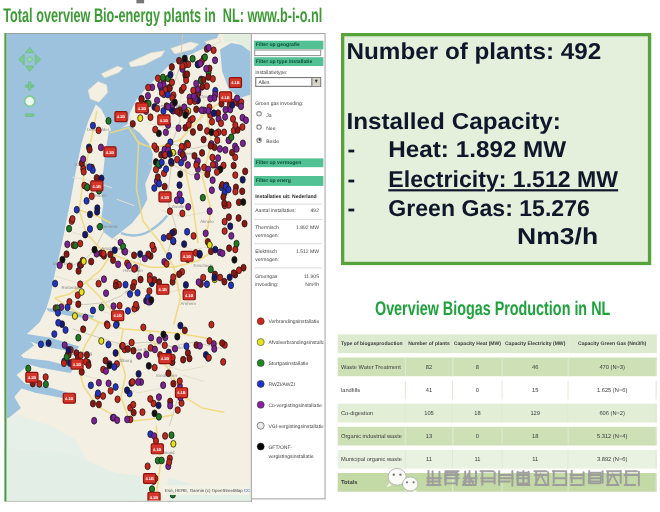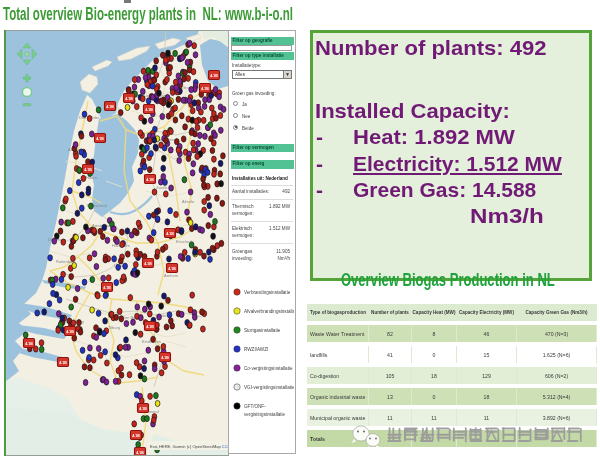--- a/index.html
+++ b/index.html
@@ -5,21 +5,21 @@
 body { font-family:"Liberation Sans", sans-serif; background:#fff; position:relative; overflow:hidden; }
 .abs { position:absolute; }
 #title { left:3px; top:4px; font-size:18px; font-weight:bold; color:#3c9b35; white-space:nowrap; transform:scaleX(0.64); transform-origin:left; }
 #greenline { left:4px; top:30px; width:2px; height:426px; background:#4d9b45; }
 #map { left:6px; top:30px; width:223px; height:426px; filter:blur(0.25px); border:1px solid #97a097; border-left:none; overflow:hidden; }
 #panel { left:228px; top:30px; width:68px; height:424px; background:#fff; border:1px solid #a8a8a8; font-size:4.6px; color:#333; }
 .ph { position:absolute; left:1.5px; width:63px; height:7.5px; background:#52c294; color:#0b4d36; font-weight:bold; font-size:4.6px; padding:1.3px 0 0 2px; }
 .plbl { position:absolute; left:3px; color:#444; }
 .pval { position:absolute; right:5px; color:#444; }
 .psep { position:absolute; left:2px; width:62px; border-top:1px solid #ddd; }
-#gbox { left:310px; top:30px; width:282px; height:251px; background:#e4efdc; border:3px solid #55a339; color:#701a75; font-weight:bold; }
+#gbox { left:310px; top:30px; width:282px; height:211px; background:#e4efdc; border:3px solid #55a339; color:#0f172a; font-weight:bold; }
 #gbox div { position:absolute; white-space:nowrap; font-size:21px; transform:scaleX(1.0); transform-origin:left; }
 #ttitle { left:307px; top:270px; width:290px; text-align:center; font-size:18px; font-weight:bold; color:#1da23c; white-space:nowrap; transform:translateX(-6px) scaleX(0.725); }
 table { position:absolute; left:307px; top:300px; border-collapse:separate; border-spacing:0 4.3px; font-size:5.2px; color:#3a3a3a; table-layout:fixed; }
 td { padding:0; height:17px; text-align:center; vertical-align:middle; white-space:nowrap; overflow:hidden; border-right:1px solid #dde9d0; }
 td:first-child { text-align:left; padding-left:3px; }
 .rg1 td { background:#cde0b6; }
 .rg2 td { background:#e2eed6; }
 .rg3 td { background:#e9f2e0; }
 .rw td { background:#fff; }
 .rt td { background:#c3d9a6; font-weight:bold; }
@@ -837,21 +837,21 @@
 </div>
 
 <div id="gbox" class="abs">
  <div style="left:2px;top:3px;transform:scaleX(1.05);">Number of plants: 492</div>
  <div style="left:2px;top:66px;transform:scaleX(1.05);">Installed Capacity:</div>
  <div style="left:3px;top:92px;">-</div>
     <div style="left:40px;top:92px;transform:scaleX(1.05);">Heat: 1.892 MW</div>
  <div style="left:3px;top:119px;">-</div>
     <div style="left:40px;top:119px;text-decoration:underline;">Electricity: 1.512 MW</div>
  <div style="left:3px;top:145px;">-</div>
-    <div style="left:40px;top:145px;">Green Gas: 14.588</div>
+    <div style="left:40px;top:145px;">Green Gas: 15.276</div>
  <div style="left:157px;top:171px;transform:scaleX(1.15);">Nm3/h</div>
 </div>
 
 <div id="ttitle" class="abs">Overview Biogas Production in NL</div>
 <table>
  <colgroup>
       <col style="width:62px">
       <col style="width:43px">
       <col style="width:45px">
       <col style="width:60px">

